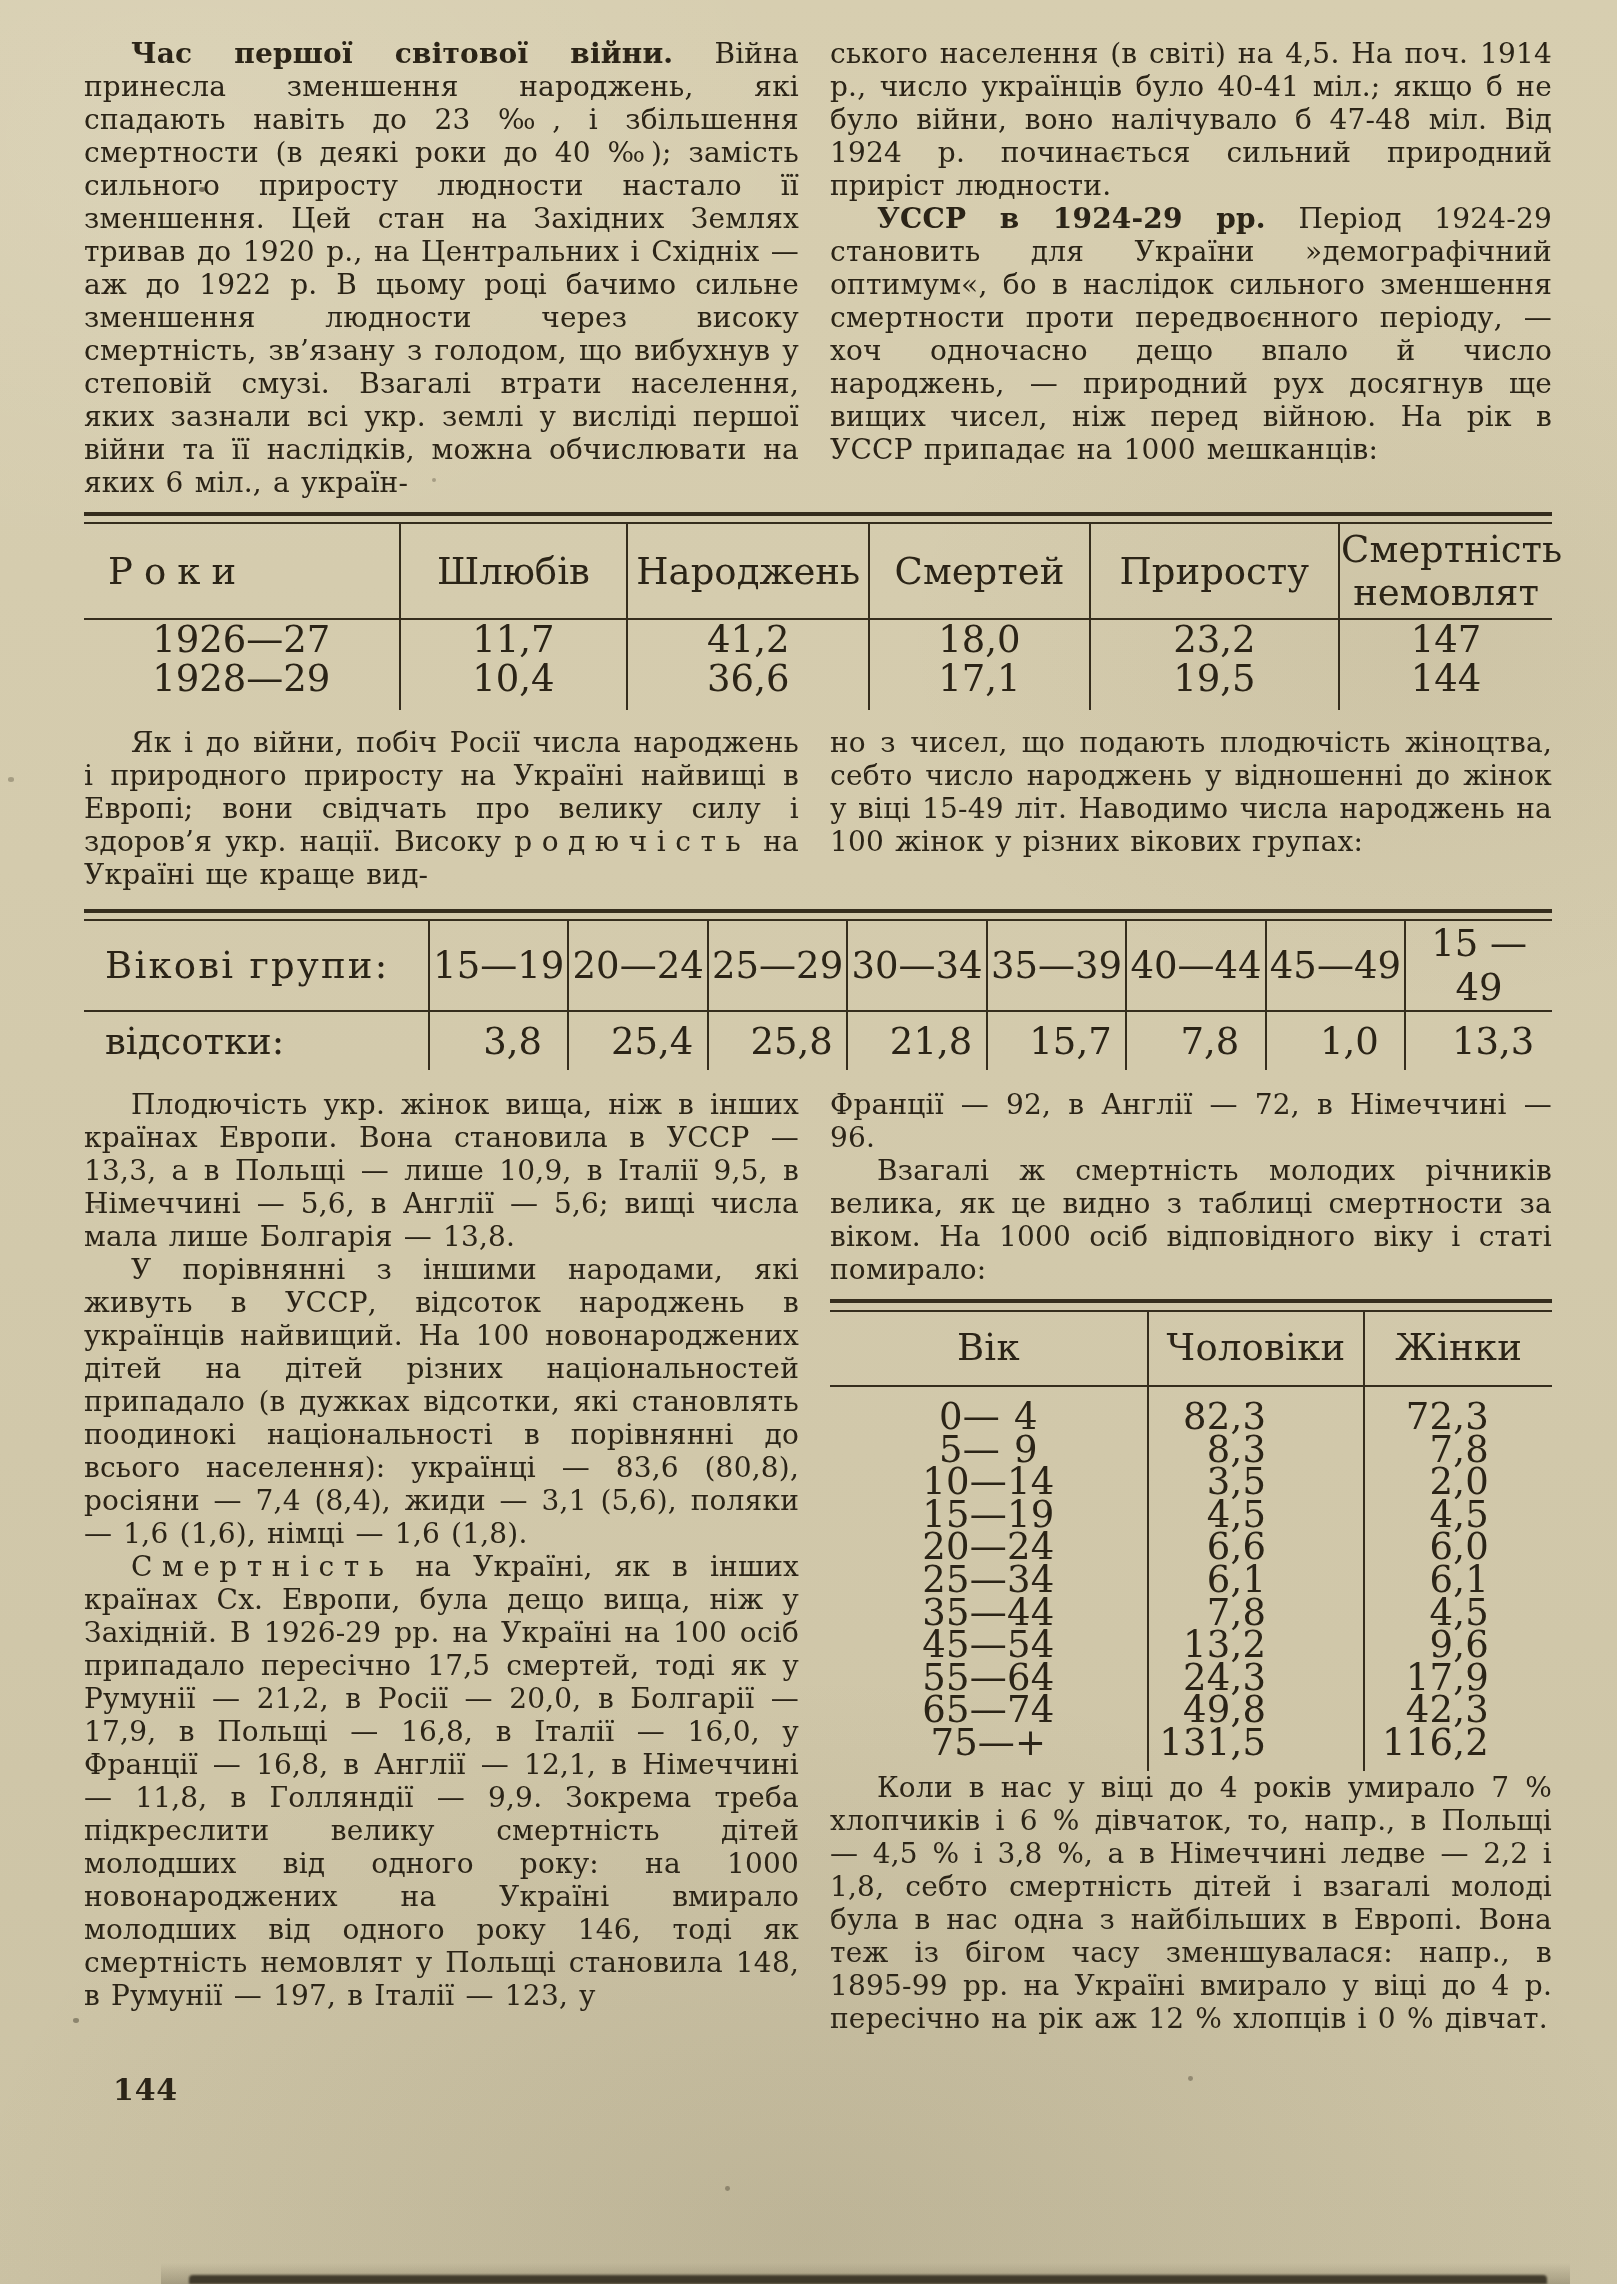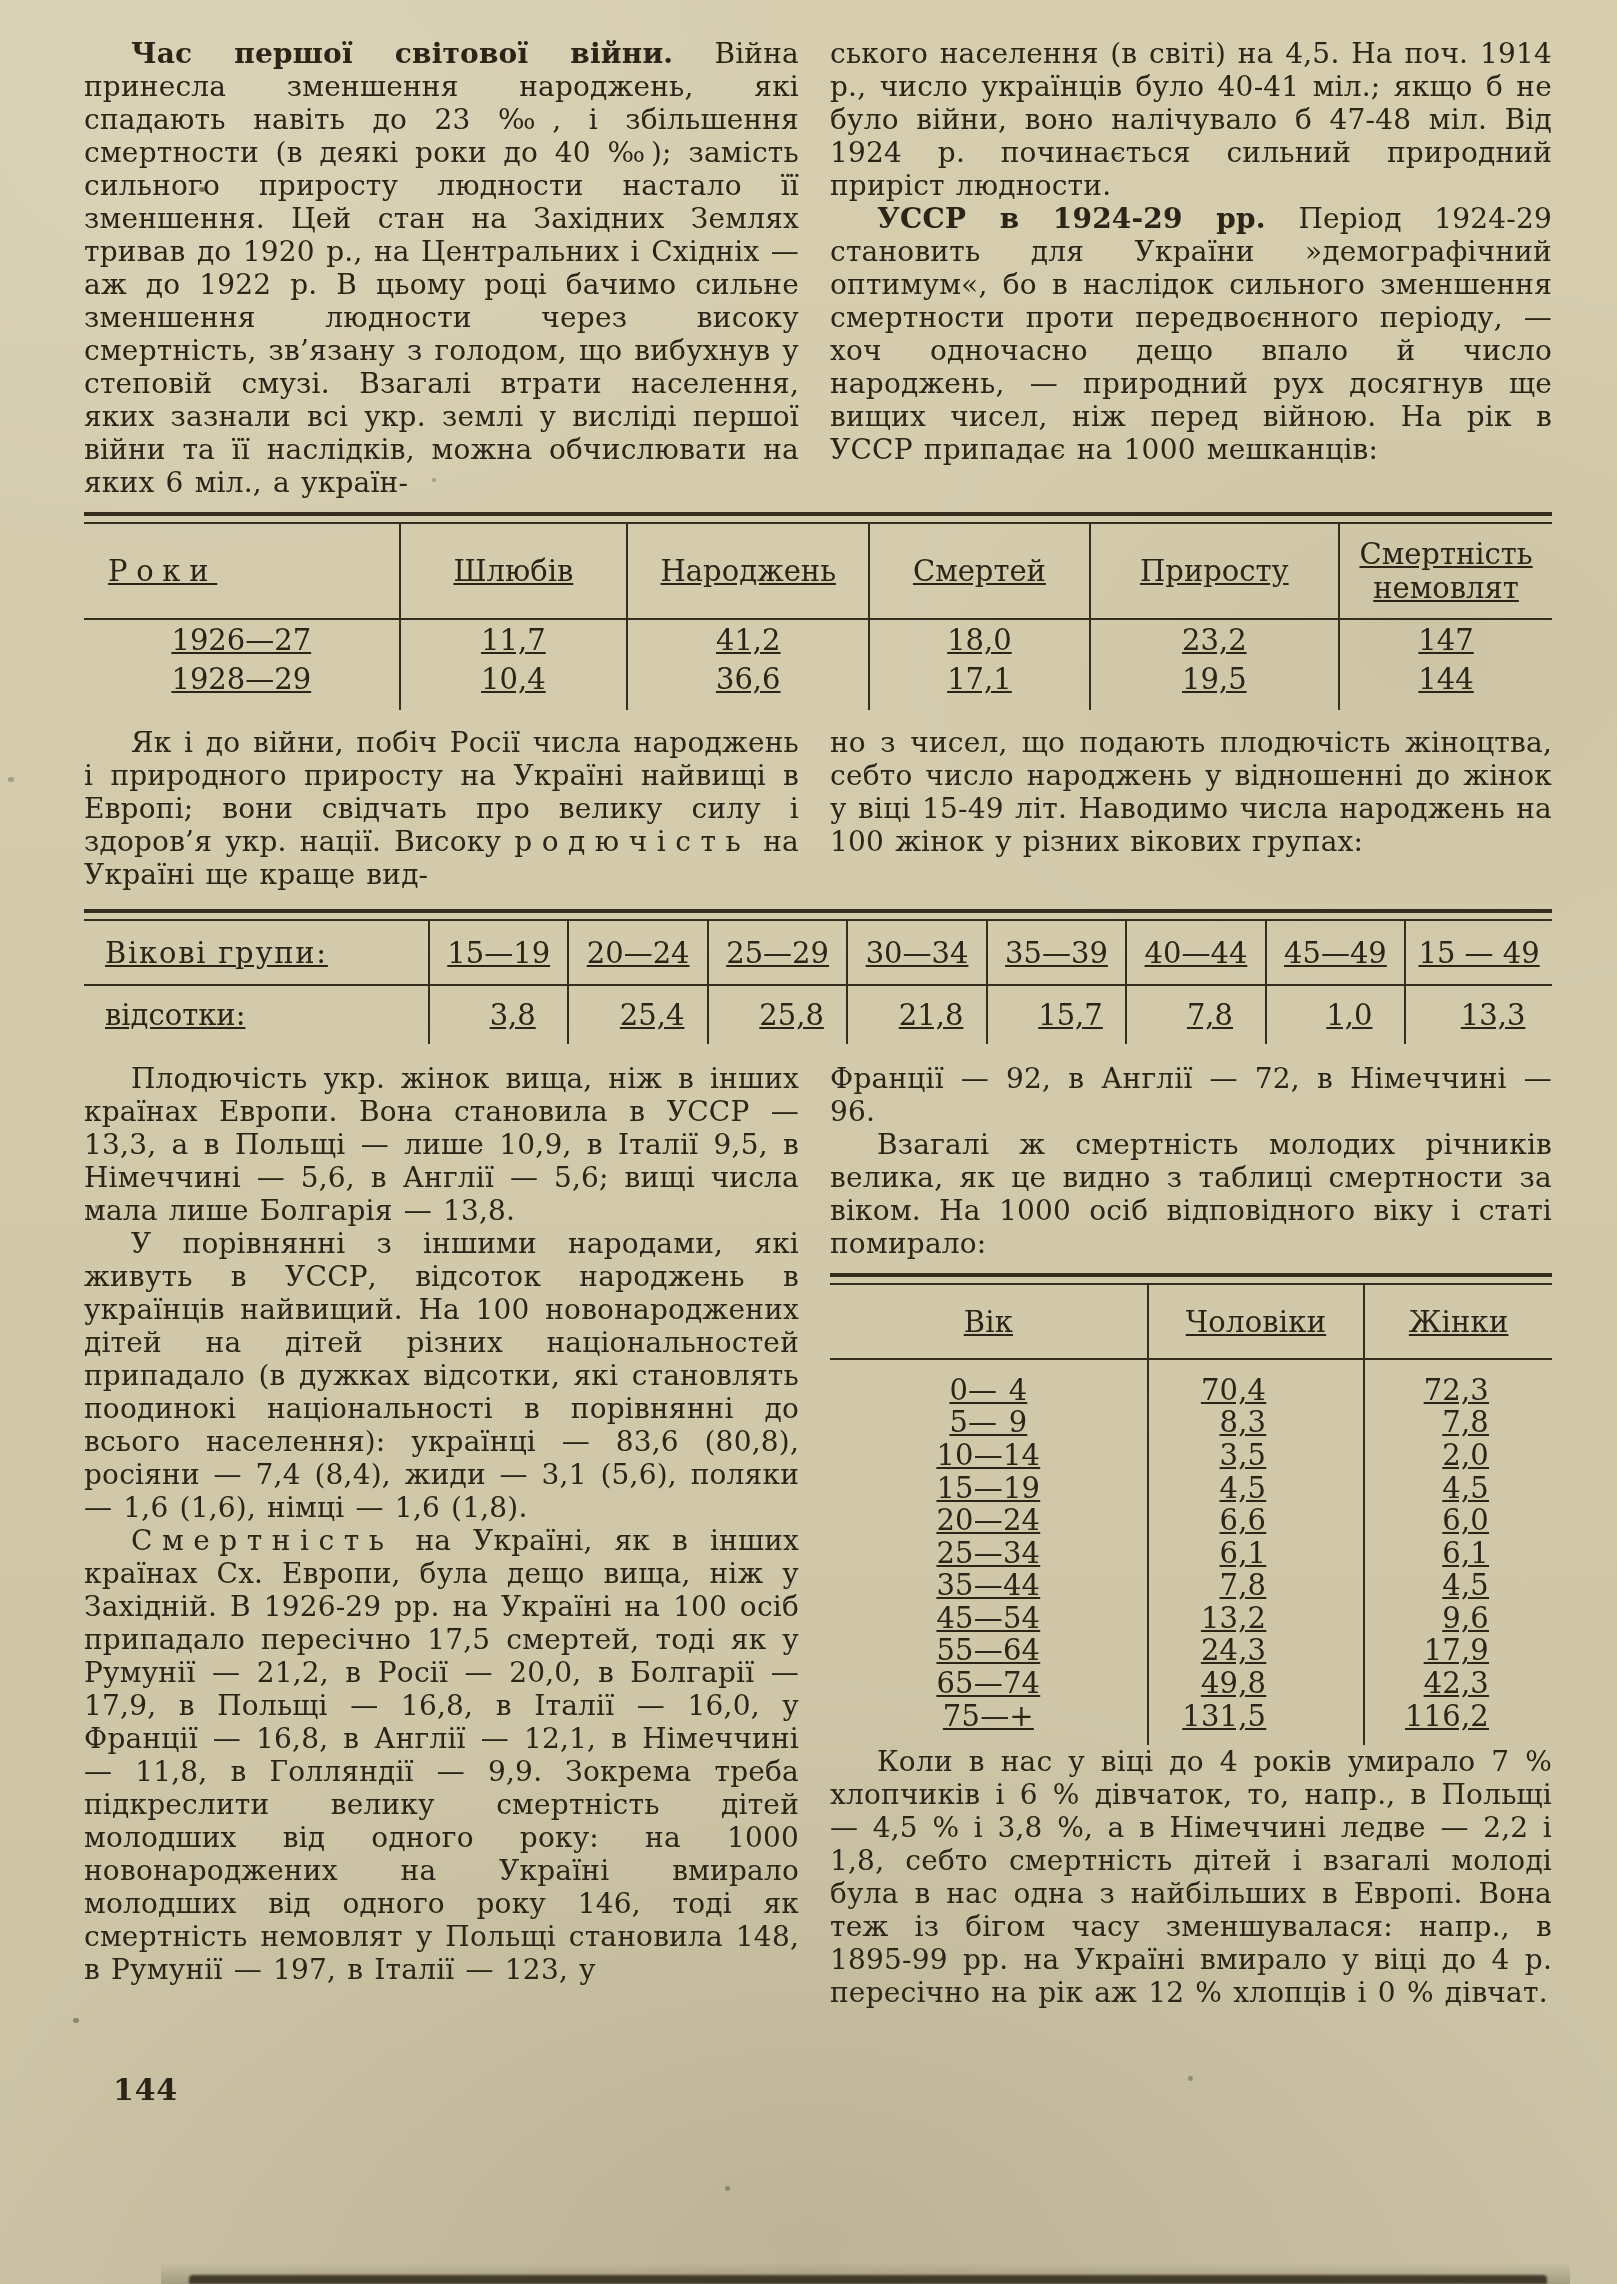--- a/index.html
+++ b/index.html
@@ -20,21 +20,21 @@
   .col-l{width:715px;}
   .col-r{width:722px;}
   .txt{font-size:28px;line-height:33px;text-align:justify;letter-spacing:0.2px;word-spacing:2px;}
   .txt p{margin:0;text-indent:47px;}
   .txt p.noind{text-indent:0;}
   .lead{font-weight:bold;}
   .spaced{letter-spacing:0.34em;}
   
   .tblwrap{border-top:4.8px solid #352d1d;}
   .tblwrap .inner{border-top:2.4px solid #352d1d;margin-top:6.4px;}
-  table{width:100%;border-collapse:collapse;table-layout:fixed;font-size:29px;text-decoration:underline;}
+  table{width:100%;border-collapse:collapse;table-layout:fixed;font-size:37px;}
   th,td{font-weight:normal;}
   .vr{border-right:2.4px solid #352d1d;}
   .hd th{border-bottom:2.4px solid #352d1d;vertical-align:middle;text-align:center;line-height:1.18;}
   
   .t1 .hd th{height:92px;}
   .t1 .hd th.rok{text-align:left;padding-left:24px;letter-spacing:0.30em;}
   .t1 td{text-align:center;padding:2.4px 0;line-height:34px;}
   .t1 tr.first td{padding-top:21px;}
   .t1 tr.last td{padding-bottom:14.5px;}
   
@@ -185,21 +185,21 @@
                   <col style="width:26%">
                 </colgroup>
               <tbody>
                   <tr class="hd">
                 <th class="vr">Вік</th>
                 <th class="vr">Чоловіки</th>
                 <th>Жінки</th>
               </tr>
               <tr class="first">
                 <td class="age vr">0— 4</td>
-                <td class="m vr">70,4</td>
+                <td class="m vr">82,3</td>
                 <td class="f">72,3</td>
               </tr>
               <tr>
                 <td class="age vr">5— 9</td>
                 <td class="m vr">8,3</td>
                 <td class="f">7,8</td>
               </tr>
               <tr>
                 <td class="age vr">10—14</td>
                 <td class="m vr">3,5</td>

